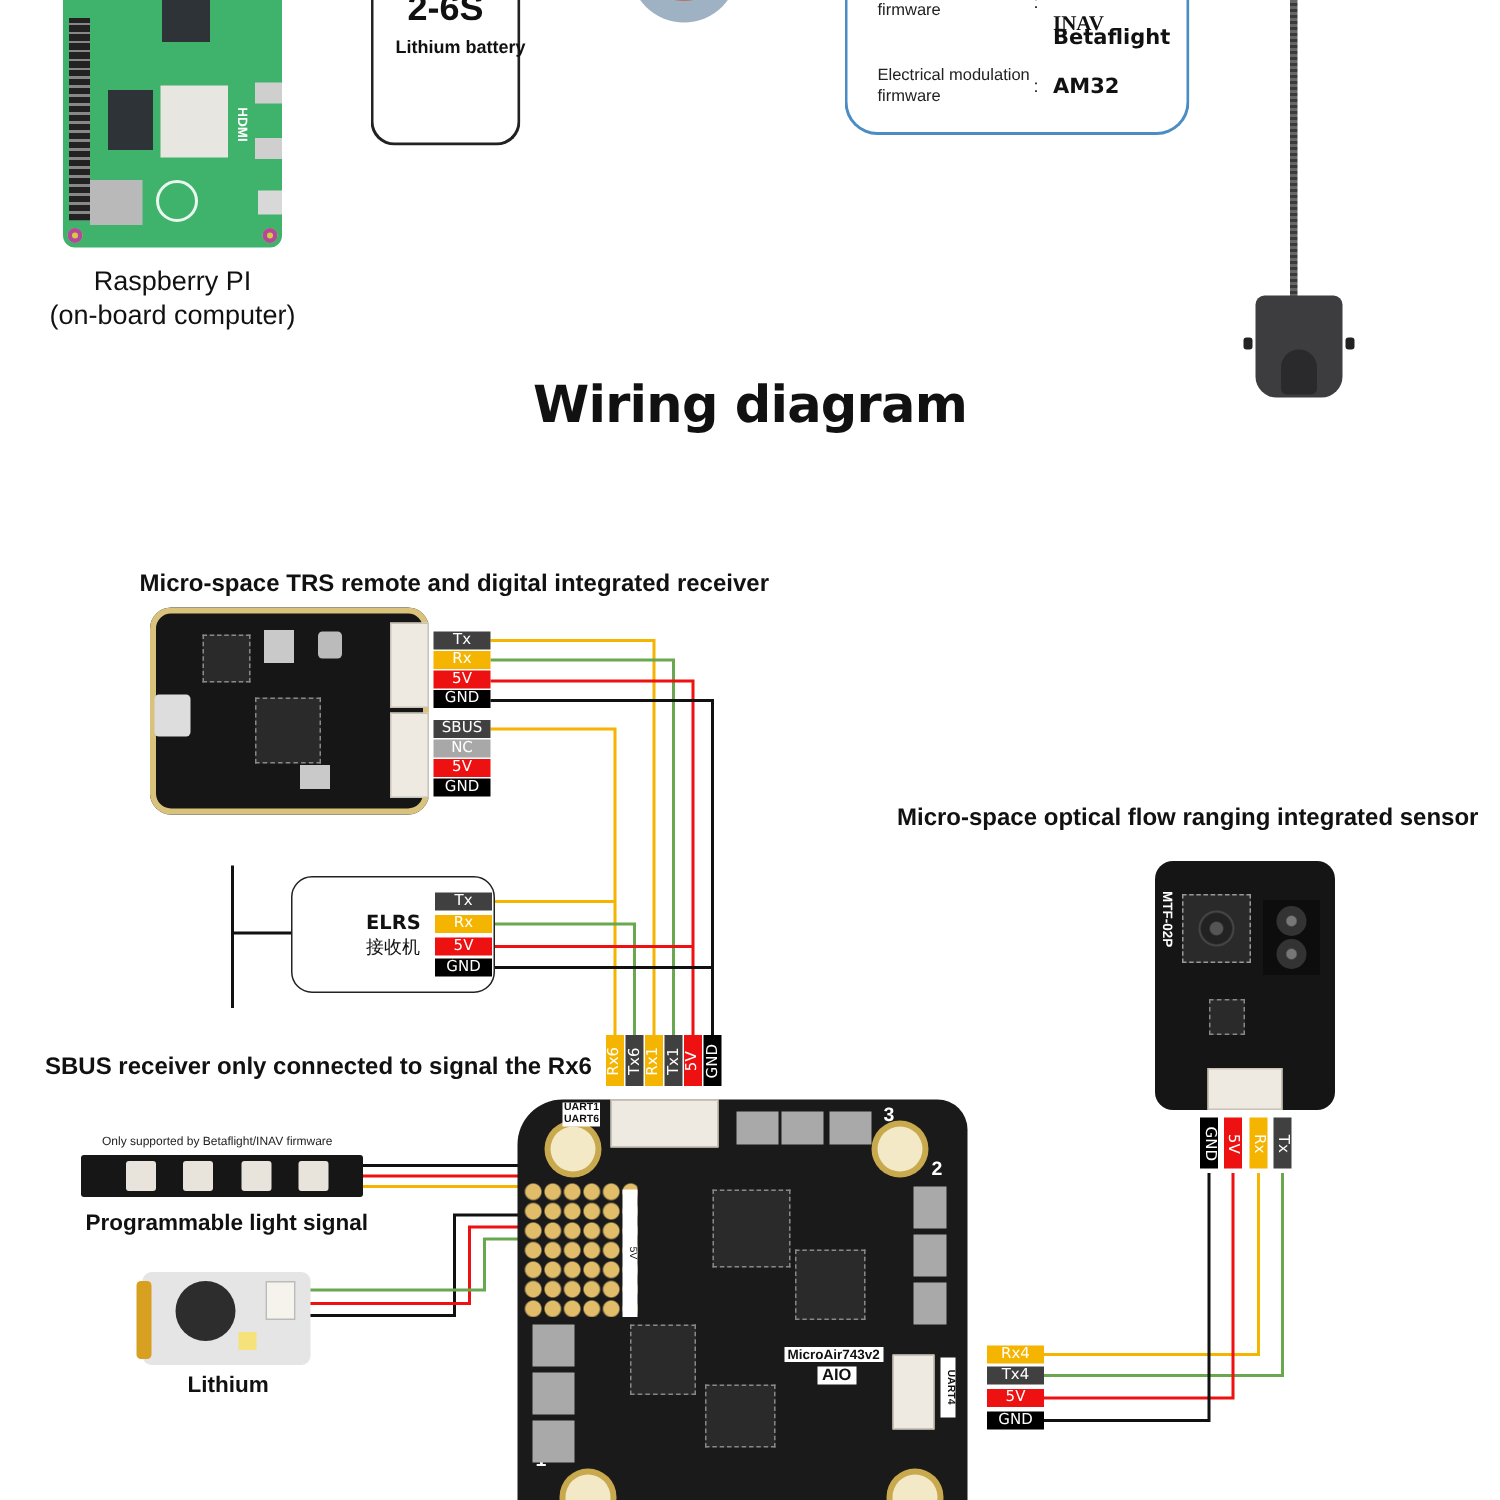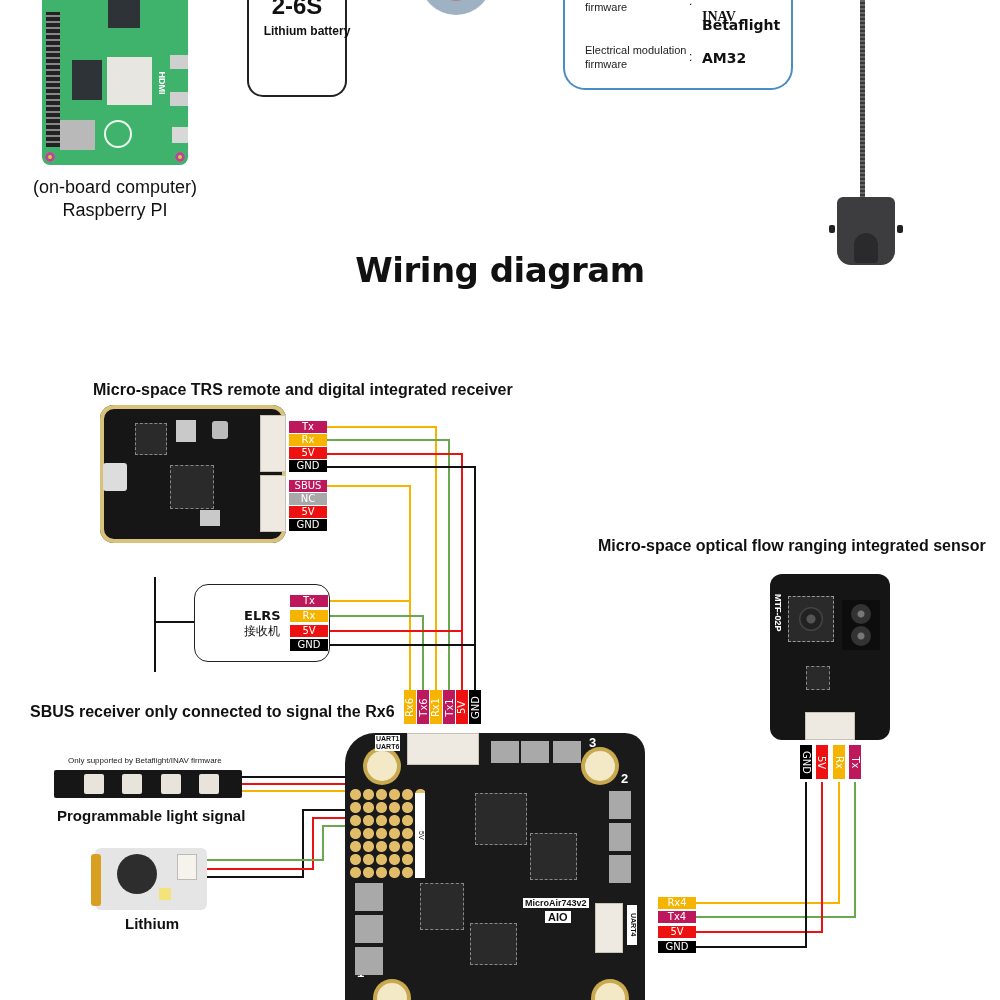--- a/index.html
+++ b/index.html
@@ -4,21 +4,21 @@
 <style>
   html, body { margin:0; padding:0; }
   body { width:1000px; height:1000px; position:relative; overflow:hidden; background:#ffffff; font-family:"Liberation Sans", sans-serif; color:#111; }
   .abs { position:absolute; }
   .label-heading { font-weight:bold; font-size:16px; color:#111; white-space:nowrap; }
   .big-title { font-family:"DejaVu Sans", sans-serif; font-weight:bold; font-size:34px; letter-spacing:-0.5px; color:#111; }
   .pin { position:absolute; width:38px; height:12px; font-size:10px; line-height:12px; text-align:center; color:#fff; font-family:"DejaVu Sans", sans-serif; }
   .vpin { position:absolute; width:12px; height:34px; font-size:10px; color:#fff; font-family:"DejaVu Sans", sans-serif; display:flex; align-items:center; justify-content:center; }
   .vpin span { transform:rotate(-90deg); white-space:nowrap; display:block; }
   .vpin.cw span { transform:rotate(90deg); }
-  .green { background:#be185d; }
+  .green { background:#404040; }
   .yellow { background:#f4b400; }
   .red { background:#ee1111; }
   .black { background:#000000; }
   .gray { background:#a8a8a8; }
   .pcb { background:#161616; border-radius:14px; box-shadow:0 0 0 4px #d9c27c inset; }
   .pcb-dark { background:#1a1a1a; border-radius:12px; }
   .chip { position:absolute; background:#2a2a2a; border:1px dashed #888; }
   .connector { position:absolute; background:#eeeae2; border:1px solid #c9c3b5; }
   .battery-box { border:2px solid #222; border-radius:0 0 16px 16px; border-top:none; }
   .fw-box { border:2px solid #4a8cc4; border-radius:0 0 22px 22px; border-top:none; }
@@ -36,22 +36,22 @@
   <div class="abs" style="left:18px; top:120px; width:35px; height:30px; background:#b9b9b9;"></div>
   <div class="abs" style="left:62px; top:120px; width:24px; height:24px; border:2px solid #e9f7ee; border-radius:50%;"></div>
   <div class="abs" style="left:128px; top:55px; width:18px; height:14px; background:#cfcfcf;"></div>
   <div class="abs" style="left:128px; top:92px; width:18px; height:14px; background:#cfcfcf;"></div>
   <div class="abs" style="left:130px; top:127px; width:16px; height:16px; background:#d8d8d8;"></div>
   <div class="abs" style="left:108px; top:78px; font-size:9px; color:#fff; font-weight:bold; transform:rotate(90deg);">HDMI</div>
   <div class="abs" style="left:3px; top:152px; width:10px; height:10px; border-radius:50%; background:#dcc840; box-shadow:inset 0 0 0 3px #b24a9b;"></div>
   <div class="abs" style="left:133px; top:152px; width:10px; height:10px; border-radius:50%; background:#dcc840; box-shadow:inset 0 0 0 3px #b24a9b;"></div>
 </div>
 <div class="abs" style="left:0; top:176px; width:230px; text-align:center; font-size:18px; line-height:23px; color:#111;">
+  <div>Raspberry PI</div>
   <div>(on-board computer)</div>
-  <div>Raspberry PI</div>
 </div>
 
 <div class="abs battery-box" style="left:247px; top:-20px; width:96px; height:115px;">
   <div class="abs" style="left:0; top:14px; width:96px; text-align:center; font-size:24px; font-weight:bold; line-height:24px;">2-6S</div>
   <div class="abs" style="left:0; top:44px; width:116px; text-align:center; font-size:12px; font-weight:bold;">Lithium battery</div>
 </div>
 
 <div class="abs" style="left:420px; top:-30px; width:72px; height:45px; border-radius:0 0 36px 36px; background:radial-gradient(circle at 50% 0%, #3a2a20 0 20px, #c8542a 21px 30px, #9fb2c4 31px 36px);"></div>
 
 <div class="abs fw-box" style="left:563px; top:-20px; width:226px; height:108px;">

